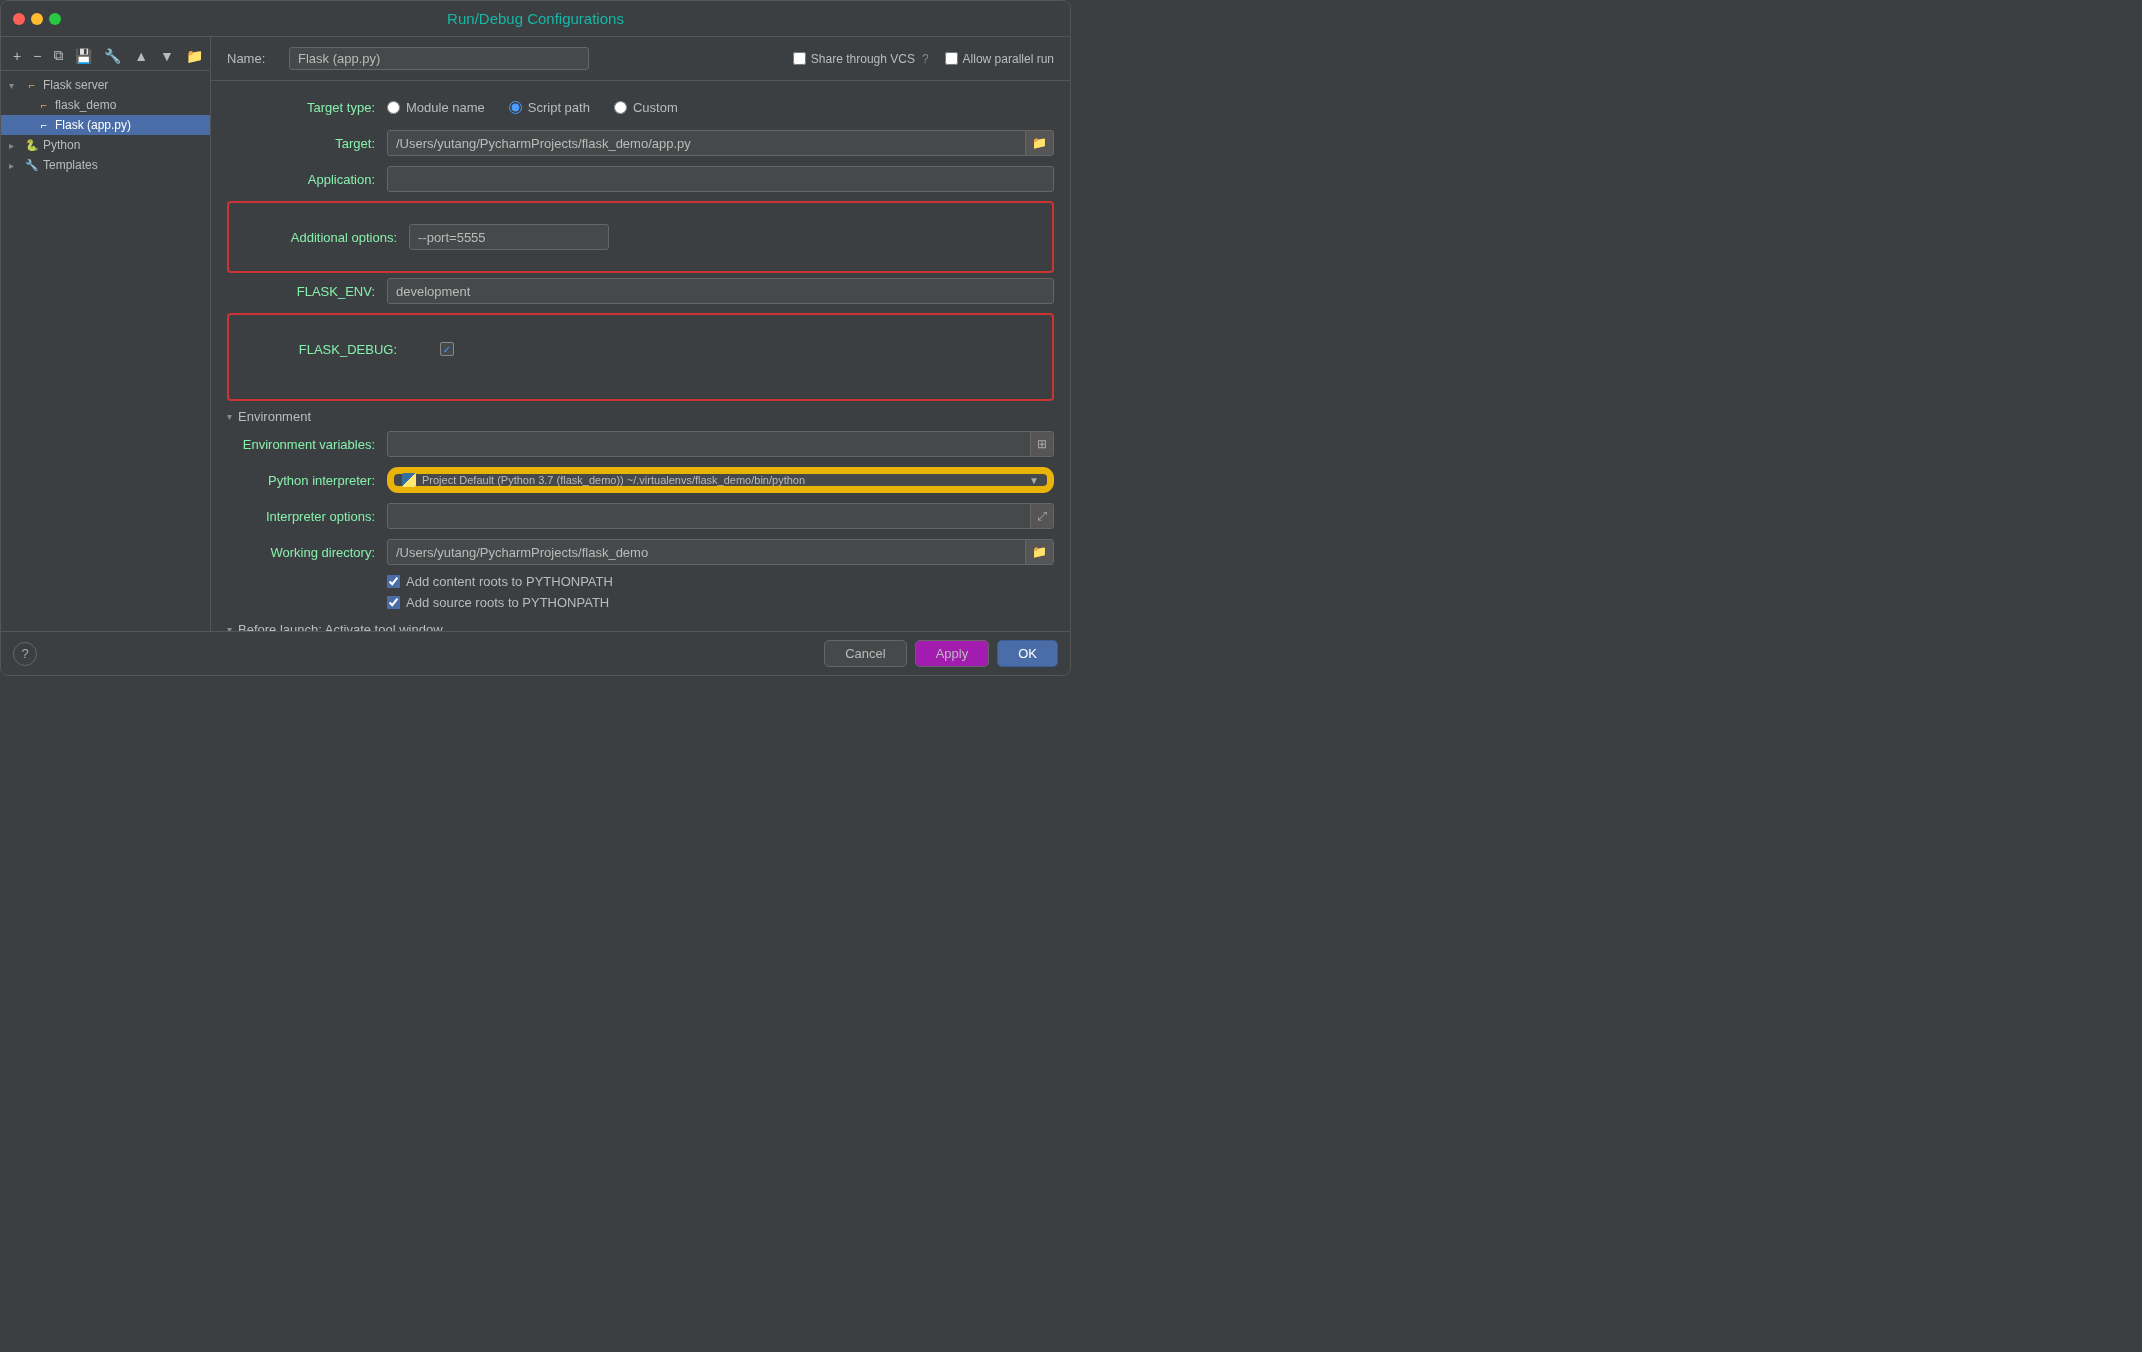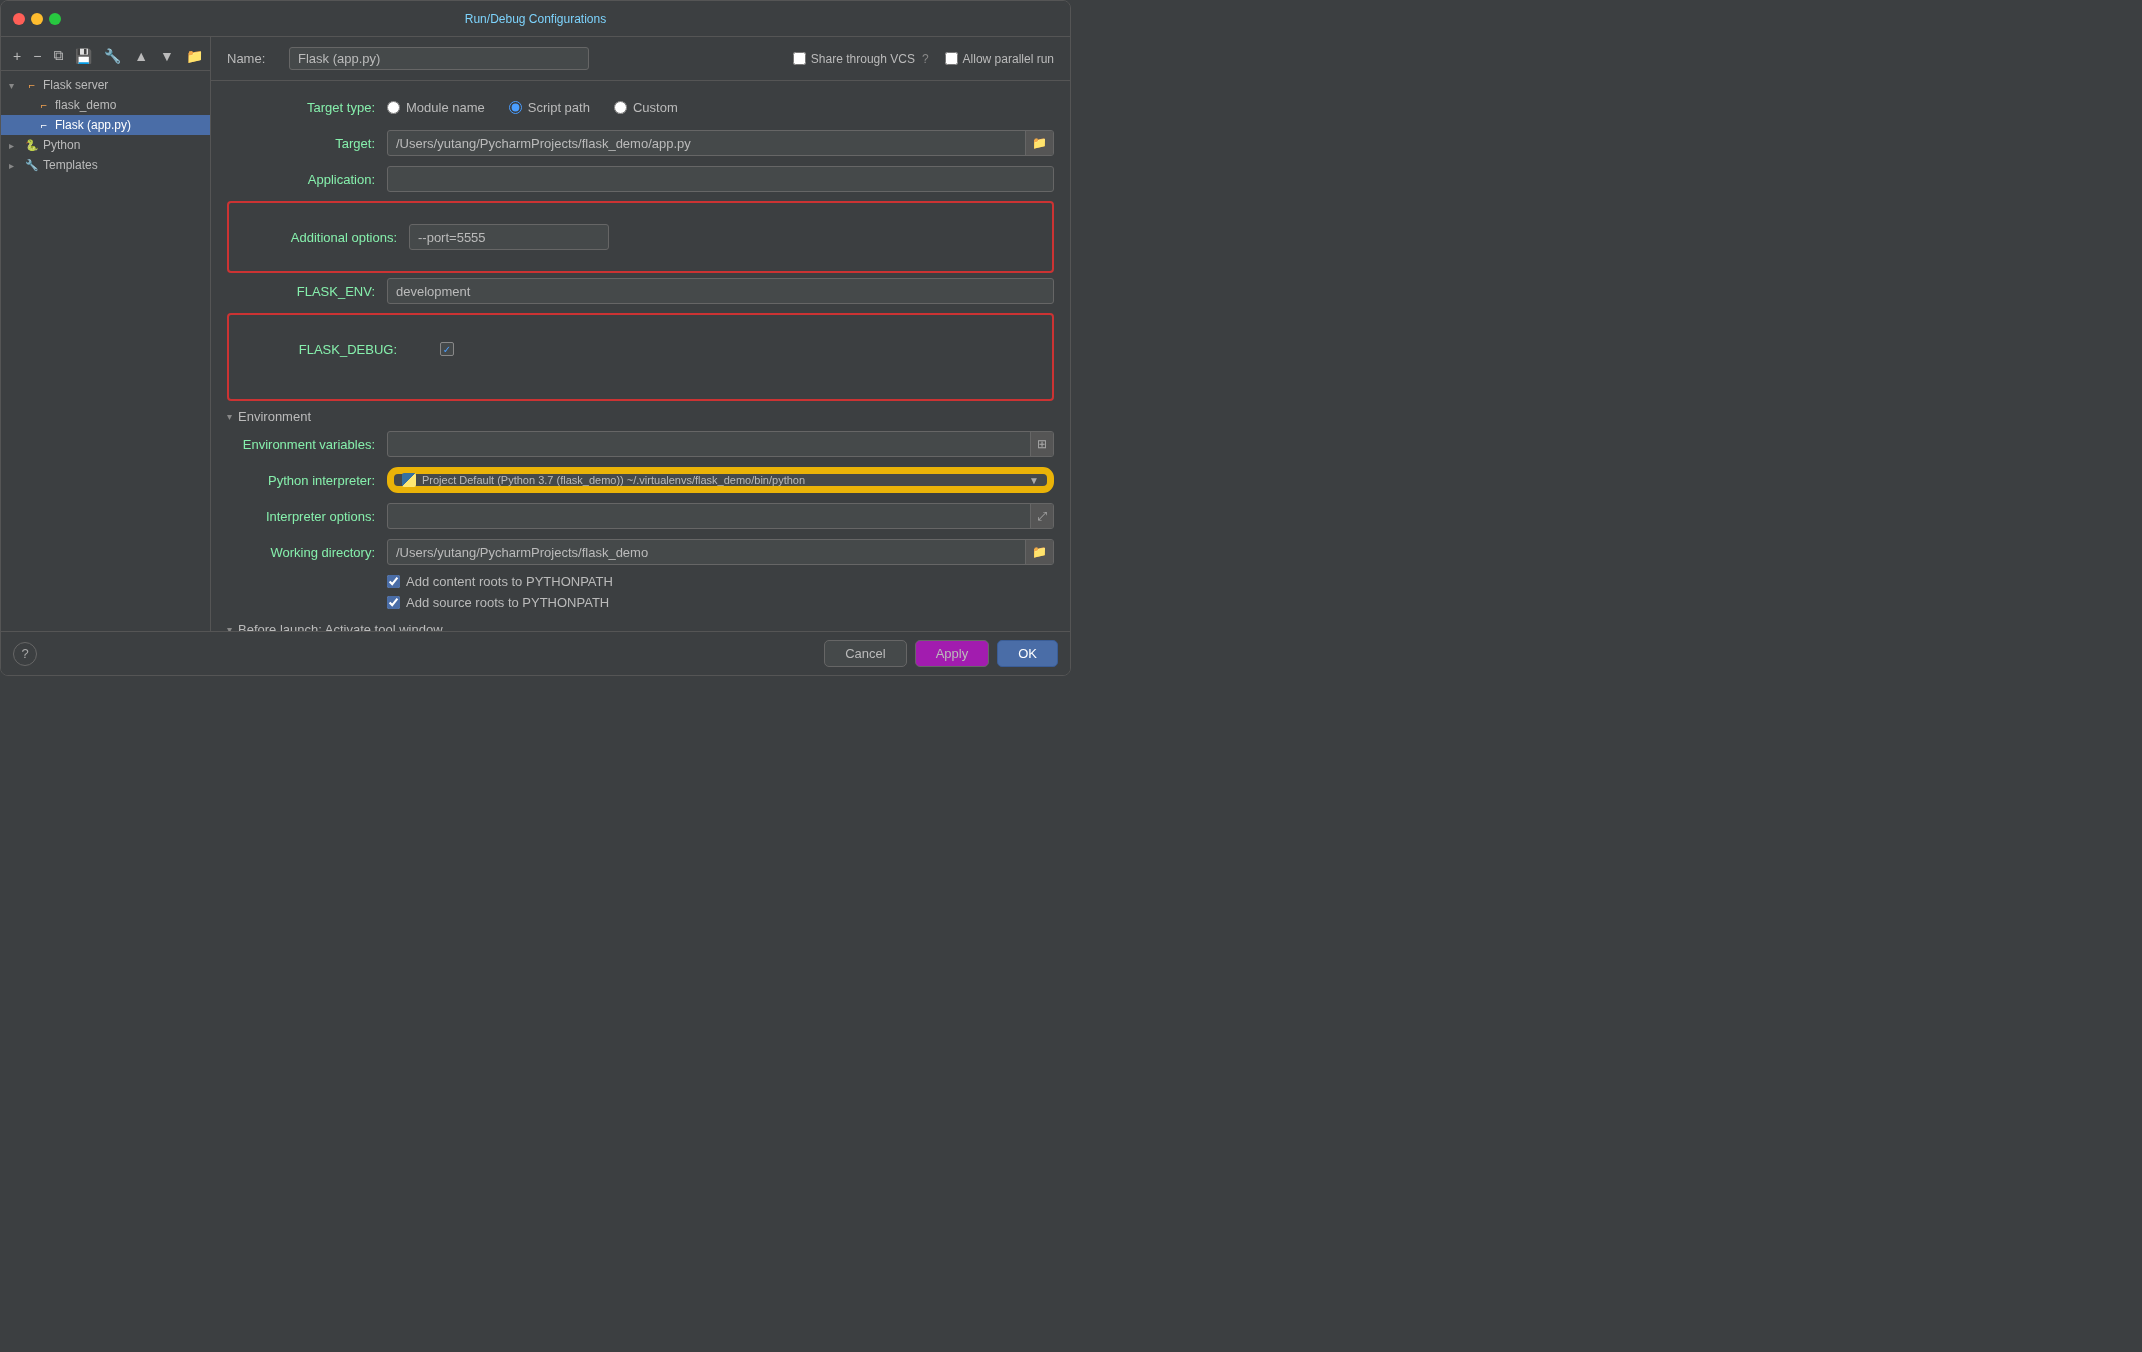--- a/index.html
+++ b/index.html
@@ -36,22 +36,22 @@
     .traffic-light {
       width: 12px;
       height: 12px;
       border-radius: 50%;
       cursor: pointer;
     }
     .traffic-light.close { background: #ff5f57; }
     .traffic-light.minimize { background: #febc2e; }
     .traffic-light.maximize { background: #28c840; }
     .title-text {
-      font-size: 12px;
-      color: #7dd3fc;
+      font-size: 15px;
+      color: #14b8a6;
     }
     .main-container {
       display: flex;
       flex: 1;
       overflow: hidden;
     }
     .sidebar {
       width: 210px;
       background: #3c3f41;
       border-right: 1px solid #555;

